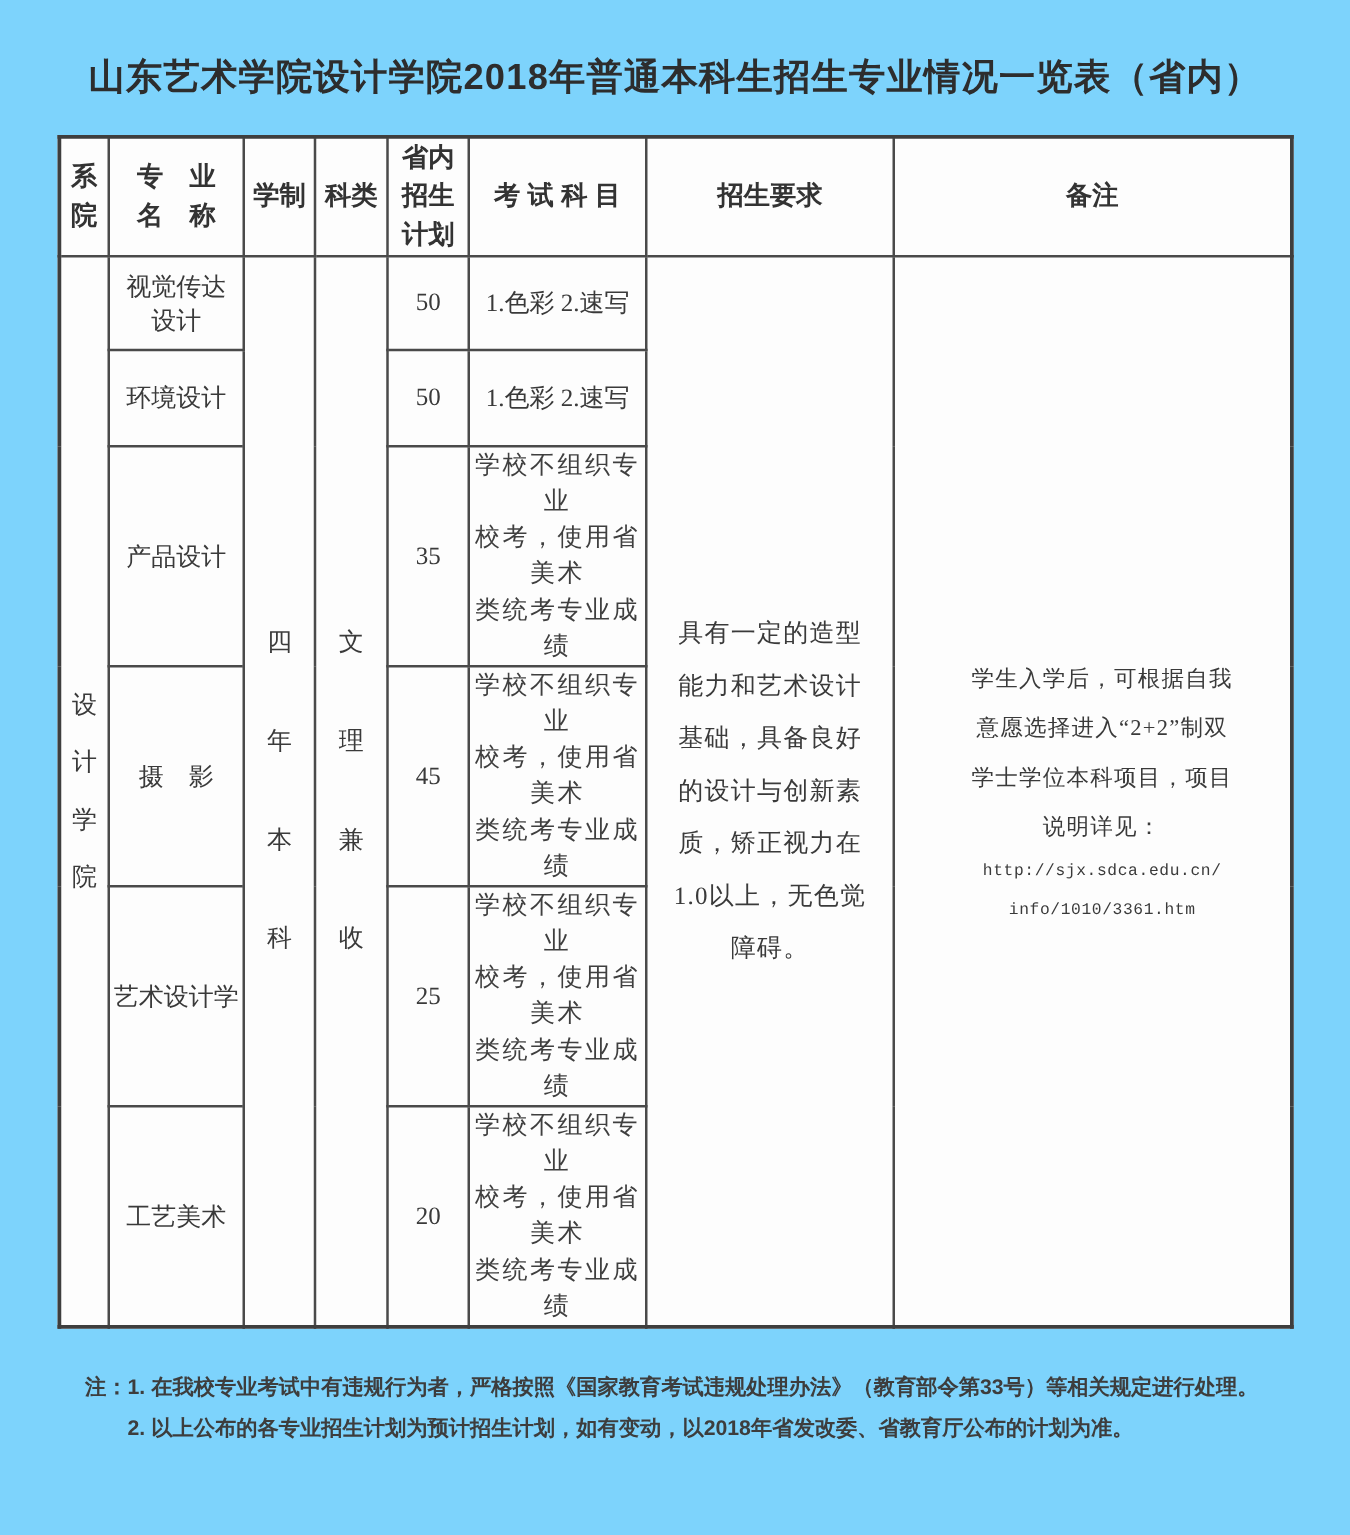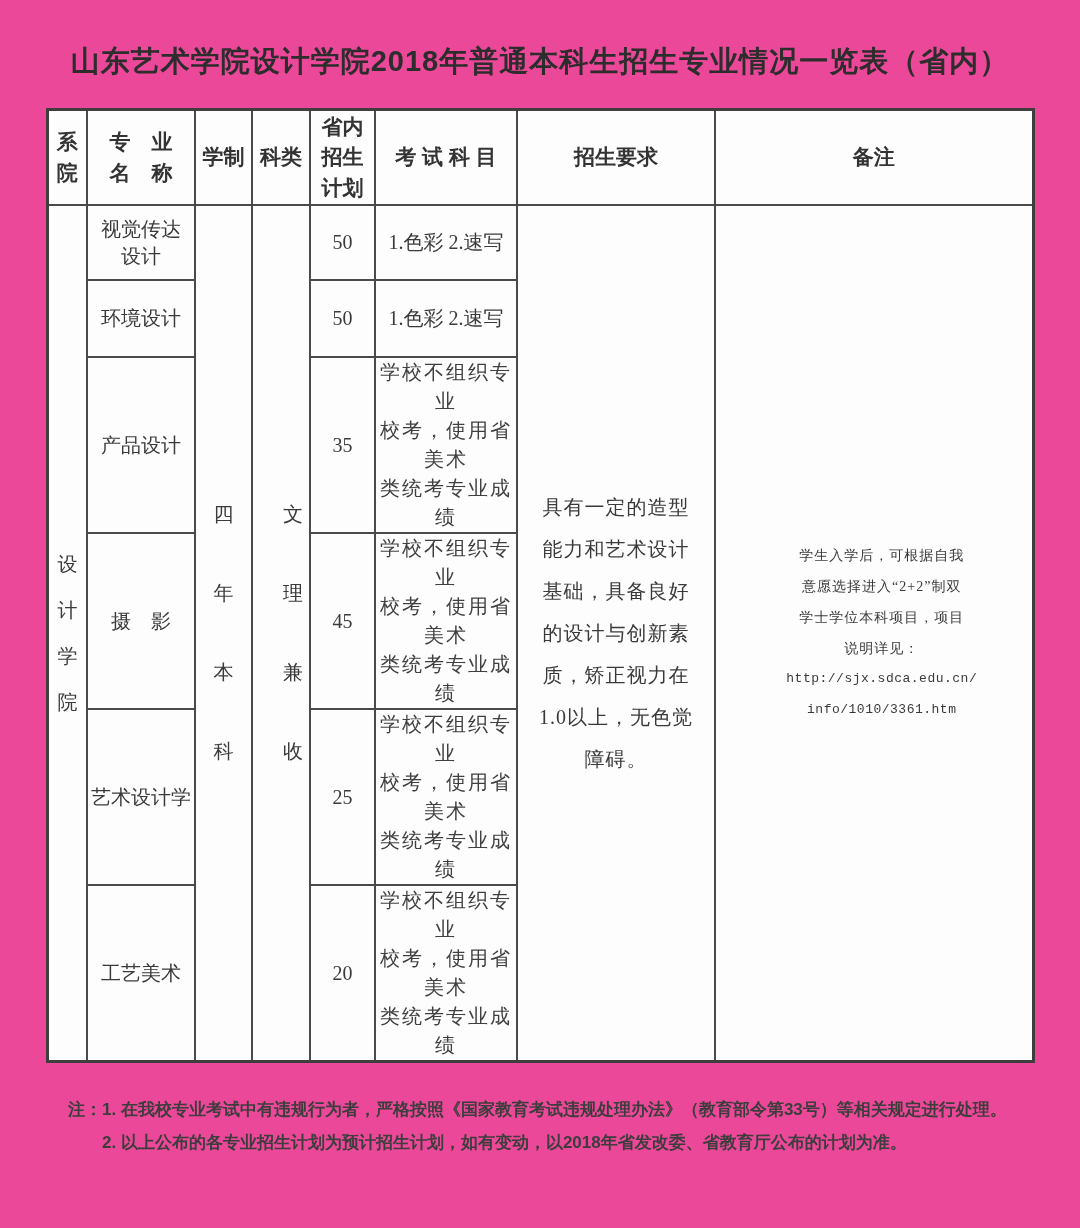--- a/index.html
+++ b/index.html
@@ -1,19 +1,19 @@
 <!DOCTYPE html>
 <html><head>
 <meta charset="utf-8">
 <style>
   html,body{margin:0;padding:0;background:#fdfdfd;}
   .page{
     position:relative;
     width:1080px;height:1228px;
-    background:#ec4899;
+    background:#7dd3fc;
     color:#3a3a3a;
     font-family:"Liberation Serif","DejaVu Serif",serif;
     overflow:hidden;
   }
   .title{
     margin:0;padding-top:42px;
     text-align:center;
     font-family:"Liberation Sans","DejaVu Sans",sans-serif;
     font-weight:700;
     font-size:29px;
@@ -32,35 +32,35 @@
   .t1 td{font-size:20px;}
   .pre{white-space:pre-line;}
   .hrow{height:78px;}
   .r0{height:75px;}.r1{height:77px;}.r2{height:77px;}
   .r3{height:79px;}.r4{height:77px;}.r5{height:84px;}
 
   .vert{word-break:break-all;}
   .dept{line-height:46px;font-size:21px;padding:0 9px;}
   .spread{line-height:79px;font-size:21px;}
   .col-duration-pad{padding:0 17px;}
-  .col-category-pad{padding:0 30px;}
+  .col-category-pad{padding:0 18px;}
 
   .plan-cell{font-size:21px;margin-left:40px;}
   .subj{font-size:20px;}
   .subj-small{
     font-size:14.5px;letter-spacing:2px;line-height:1.45;
     text-align:left;padding:0 4px;white-space:pre-line;color:#3f3f3f;margin-top:32px;
   }
   .req-cell{
     text-align:left;padding:0 15px;
     font-size:18px;line-height:2.1;letter-spacing:1px;
     white-space:pre-line;
   }
   .rem-cell{text-align:left;padding:0 10px 0 26px;vertical-align:middle;}
-  .rem-text{font-size:14px;line-height:2.2;letter-spacing:1px;white-space:pre-line;}
+  .rem-text{font-size:18px;line-height:2.2;letter-spacing:1px;white-space:pre-line;}
   .rem-url{
     font-family:"Liberation Mono","DejaVu Sans Mono",monospace;
     font-size:13px;line-height:2.35;letter-spacing:.5px;white-space:pre-line;
   }
 
   .notes{
     display:flex;align-items:flex-start;
     margin:30px 20px 0 68px;
     font-family:"Liberation Sans","DejaVu Sans",sans-serif;
     font-weight:600;font-size:17px;color:#3d3d3d;

